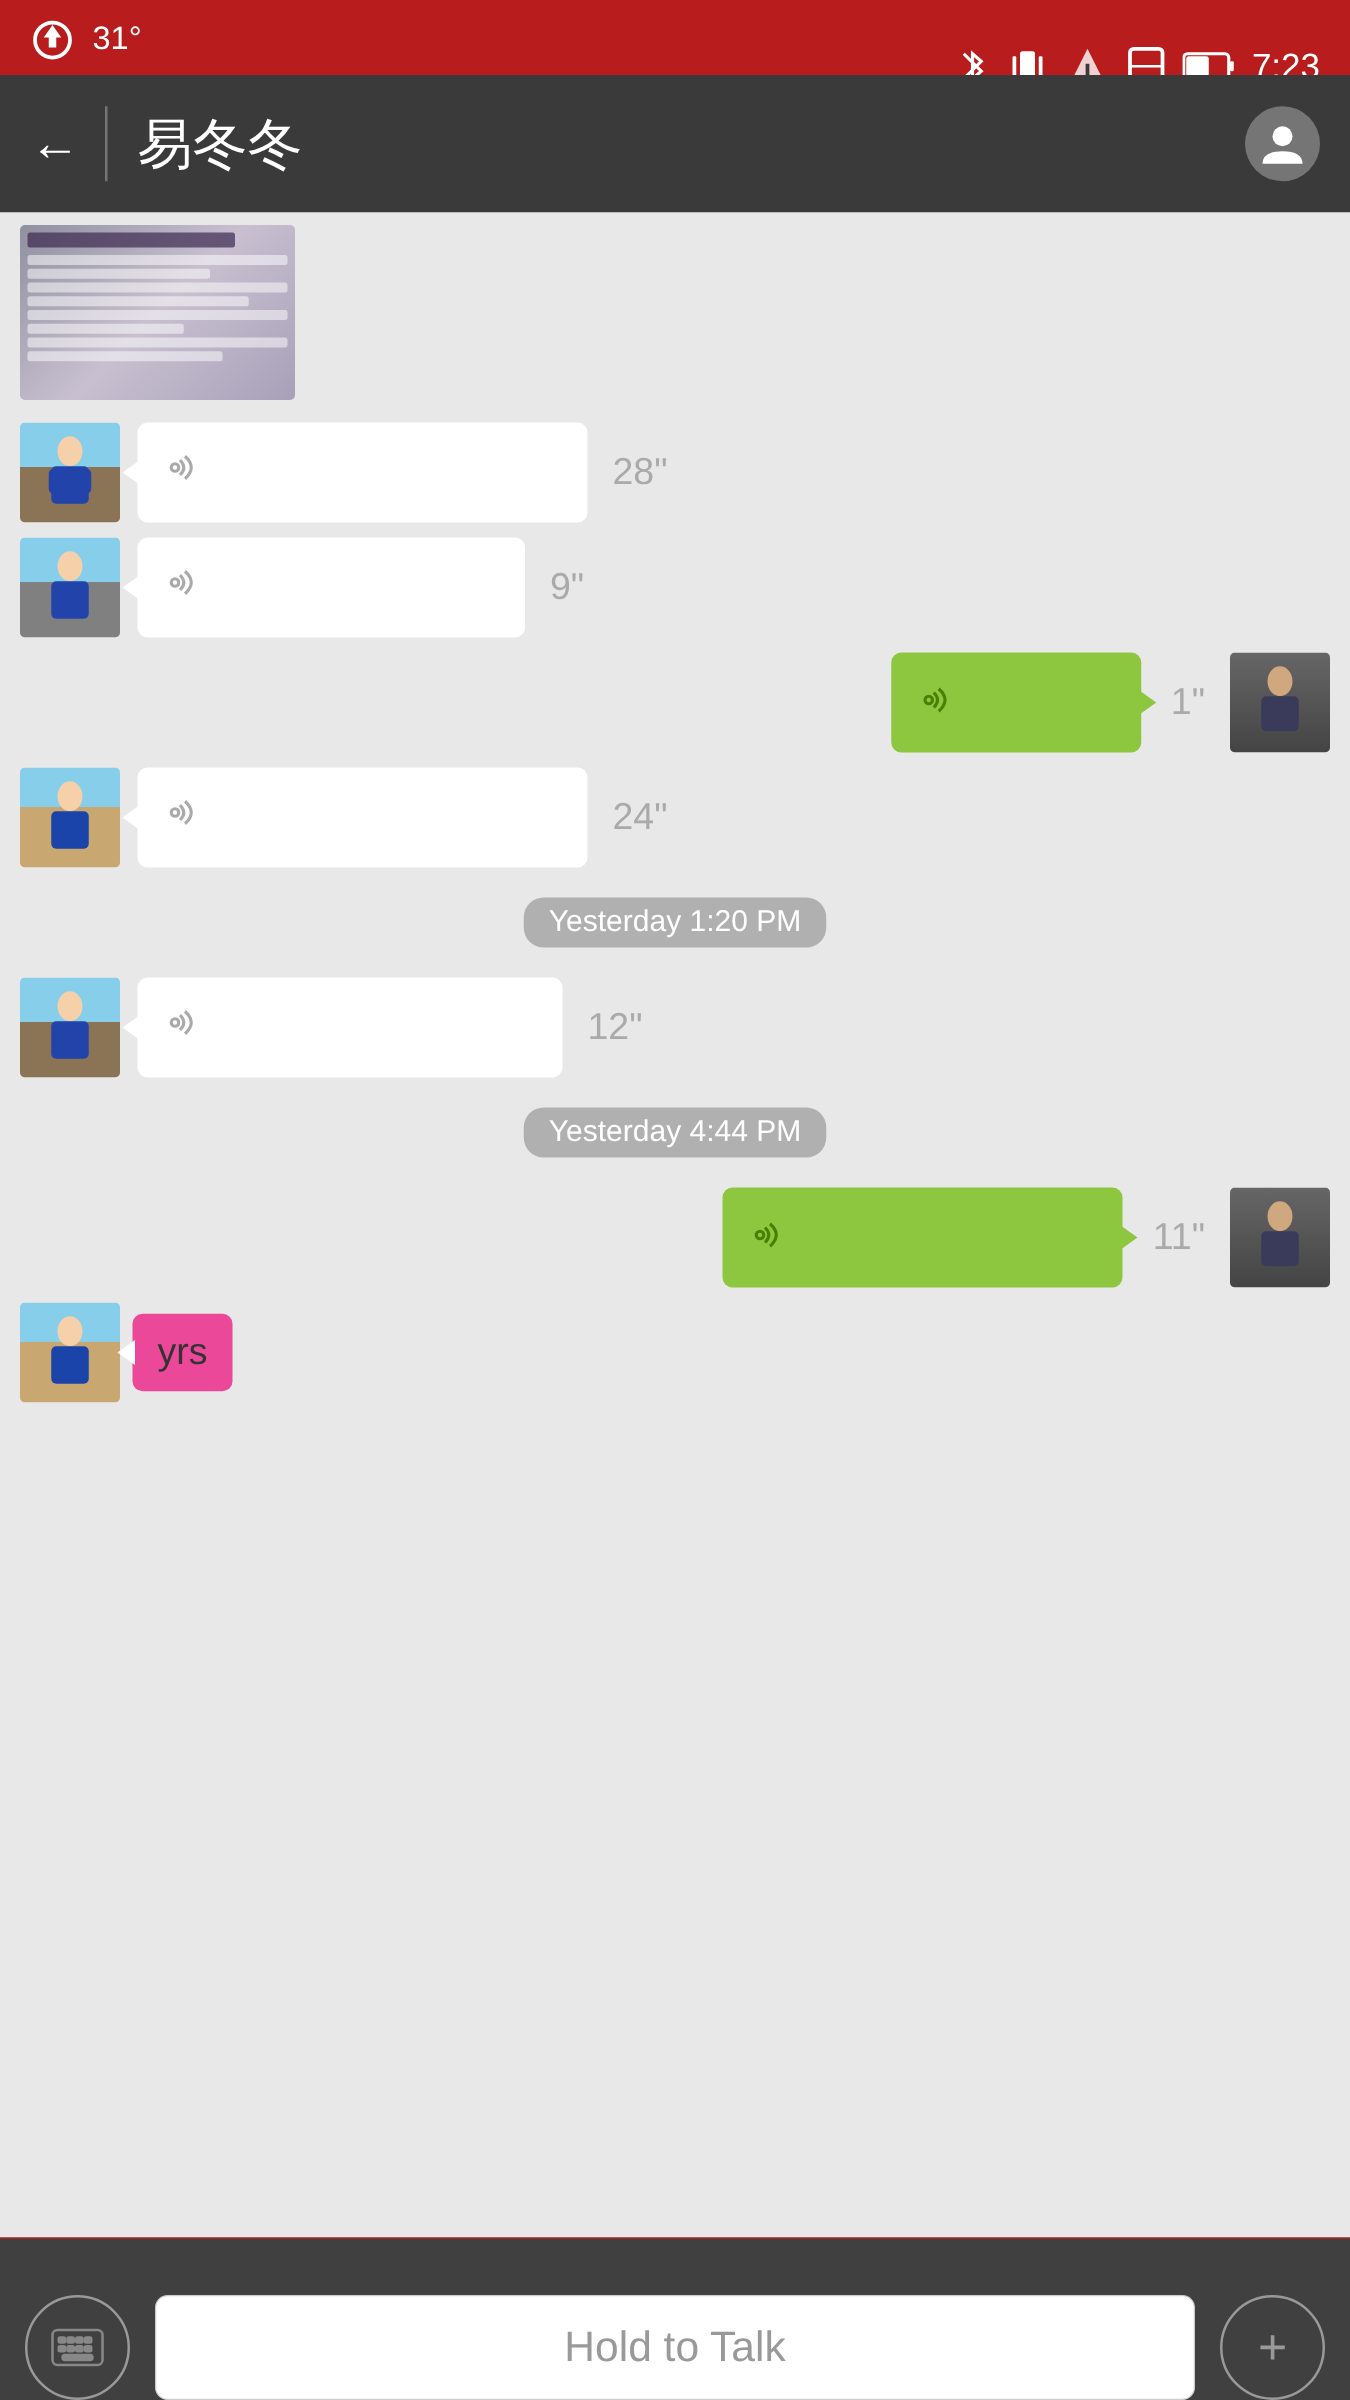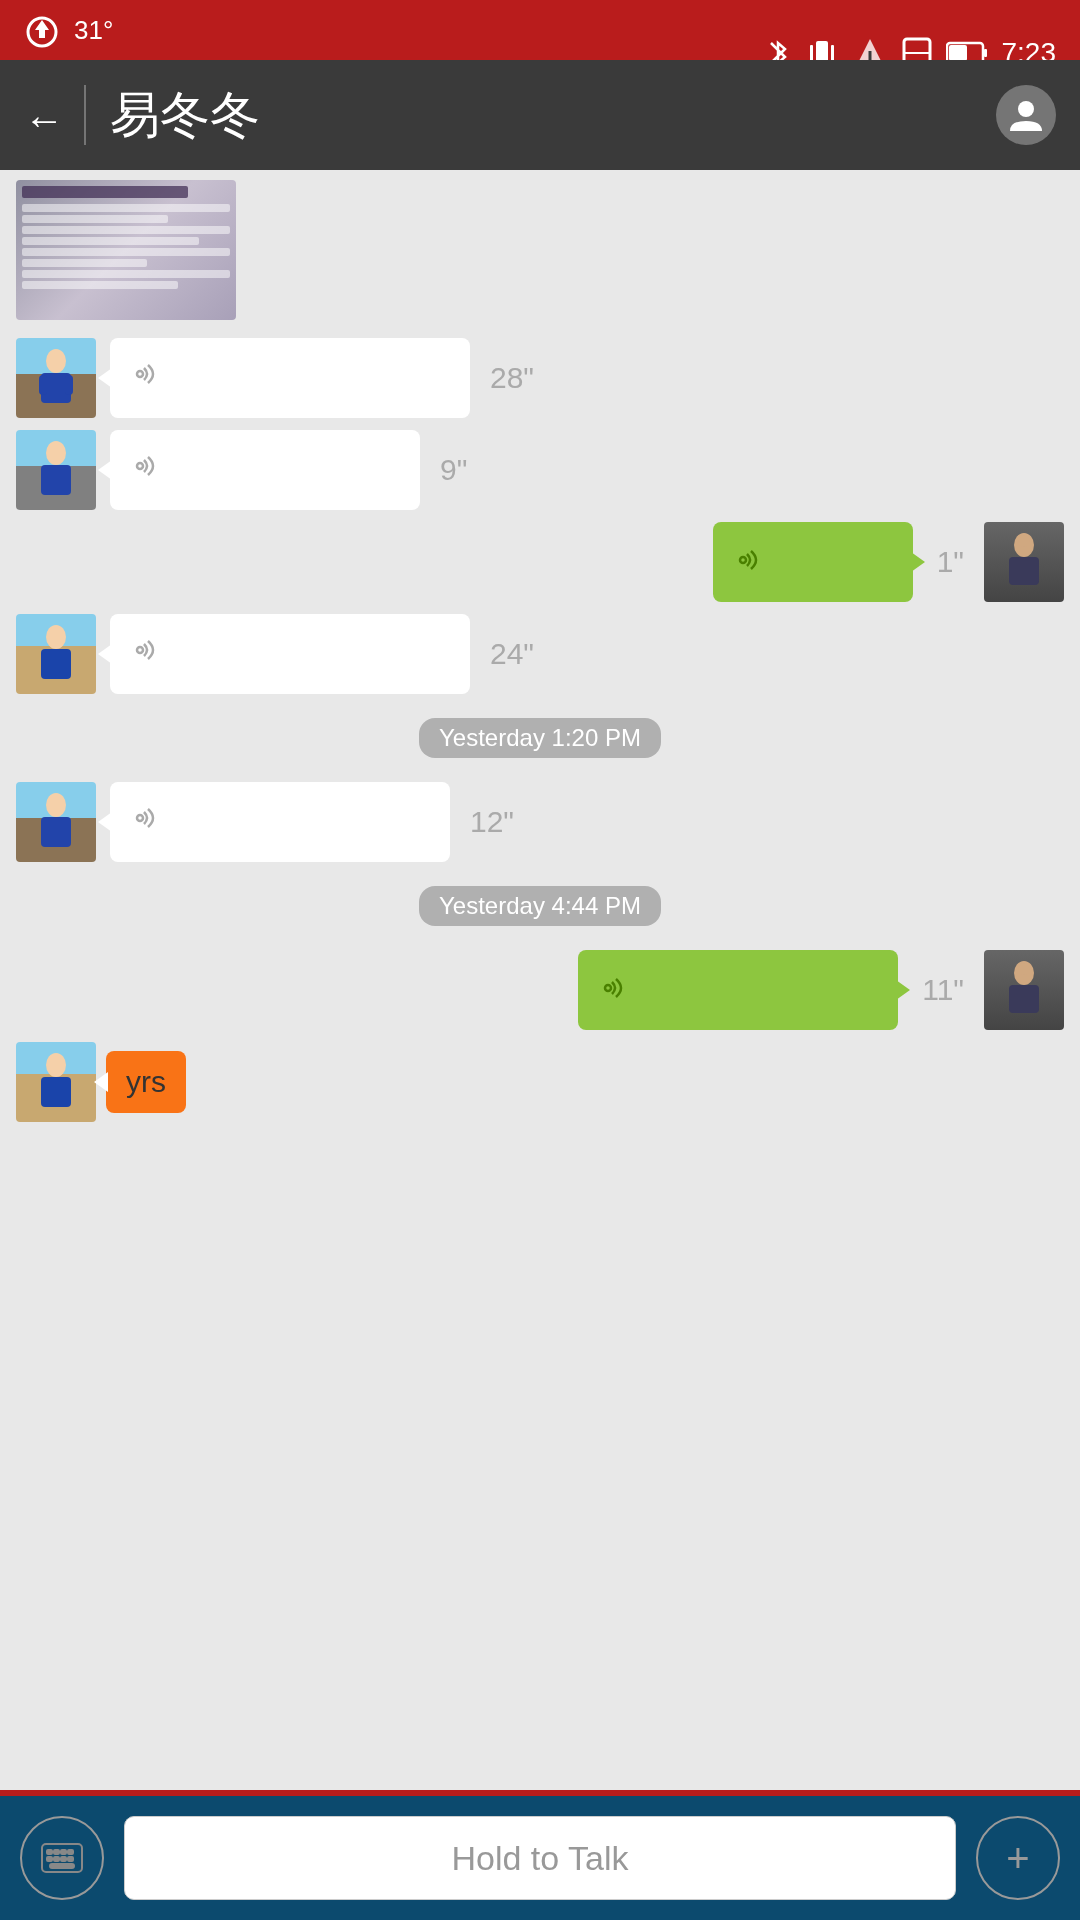--- a/index.html
+++ b/index.html
@@ -54,21 +54,21 @@
       margin-right: 20px;
       cursor: pointer;
     }
     .divider-line {
       width: 2px;
       height: 60px;
       background: rgba(255,255,255,0.3);
       margin-right: 24px;
     }
     .contact-name {
-      font-size: 50px;
+      font-size: 44px;
       font-weight: 400;
       color: white;
       flex: 1;
     }
     .profile-icon {
       width: 60px;
       height: 60px;
       border-radius: 50%;
       background: rgba(255,255,255,0.3);
       display: flex;
@@ -190,21 +190,21 @@
 
     .duration {
       font-size: 30px;
       color: #aaa;
       margin-left: 10px;
       white-space: nowrap;
     }
 
     
     .text-bubble {
-      background: #f97316;
+      background: #ec4899;
       border-radius: 8px;
       padding: 14px 20px;
       font-size: 30px;
       color: #333;
       position: relative;
       min-width: 80px;
     }
     .text-bubble::before {
       content: '';
       position: absolute;
@@ -227,27 +227,27 @@
     .timestamp-badge {
       background: #b0b0b0;
       color: white;
       font-size: 24px;
       padding: 6px 20px;
       border-radius: 16px;
     }
 
     
     .bottom-bar {
-      background: #0c4a6e;
+      background: #404040;
       height: 130px;
       display: flex;
-      align-items: center;
+      align-items: flex-end;
       padding: 0 20px;
       gap: 20px;
-      border-top: 6px solid #b91c1c;
+      border-top: 1px solid #b91c1c;
     }
     .keyboard-btn {
       width: 84px;
       height: 84px;
       border-radius: 50%;
       border: 2px solid #999;
       background: transparent;
       display: flex;
       align-items: center;
       justify-content: center;

